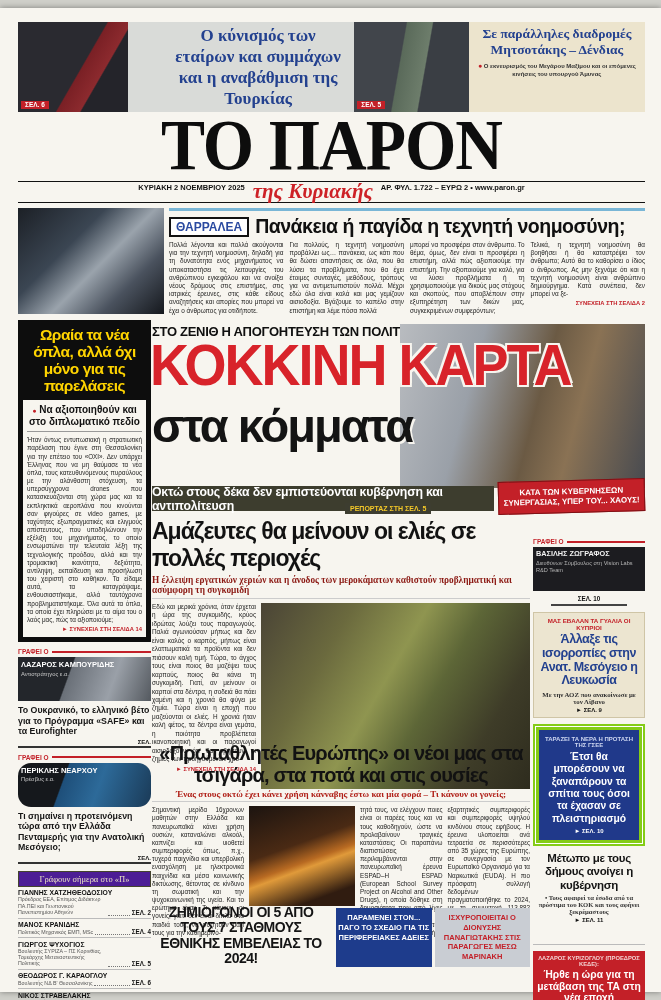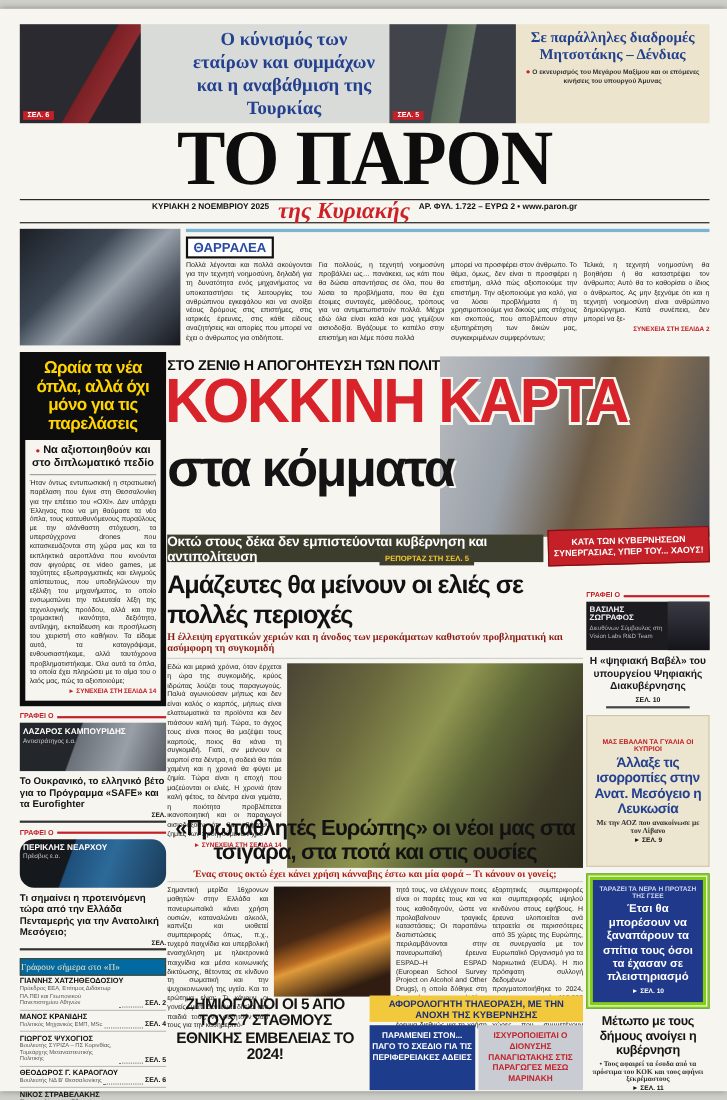--- a/index.html
+++ b/index.html
@@ -43,21 +43,21 @@
   .grafei{color:#c32028;font-size:6.5px;font-weight:900;margin:6px 0 2px;display:flex;align-items:center;gap:3px;}
   .grafei:after{content:"";flex:1;height:2px;background:#c32028;}
   .author-bar{height:44px;display:flex;color:#fff;}
   .ab-jet{background:linear-gradient(110deg,#23262b 38%,#6a7078 39%,#9aa0a8 70%,#54595f 100%);}
   .ab-map{background:linear-gradient(110deg,#15181c 34%,#1e4f7a 35%,#2d6a99 60%,#1a3a57 100%);border-radius:13px;}
   .ab-txt{padding:4px 3px;}
   .ab-name{font-size:7.5px;font-weight:900;line-height:1.15;}
   .ab-role{font-size:5.8px;color:#c8c8c8;margin-top:1px;}
   .lc-head{font-size:8.8px;font-weight:bold;color:#151515;line-height:1.2;margin-top:4px;}
   .lc-sel{font-size:6px;font-weight:900;color:#151515;text-align:right;border-bottom:2px solid #333;padding-bottom:1px;margin-top:2px;}
-  .contrib-head{margin-top:7px;background:#0369a1;border:1px solid #44442e;color:#ece4c4;font-family:"Liberation Serif",serif;font-size:8.5px;padding:2px 0;}
+  .contrib-head{margin-top:7px;background:#4c1d95;border:1px solid #44442e;color:#ece4c4;font-family:"Liberation Serif",serif;font-size:8.5px;text-align:center;padding:2px 0;}
   .c-row{border-bottom:1px solid #bbb;padding:2.5px 0 2px;}
   .c-name{font-size:6.8px;font-weight:900;color:#111;}
   .c-sub{display:flex;align-items:flex-end;gap:2px;}
   .c-role{font-size:5.3px;color:#555;line-height:1.2;max-width:88px;}
   .c-lead{flex:1;border-bottom:1px dotted #777;height:6px;}
   .c-sel{font-size:6.3px;font-weight:900;color:#111;white-space:nowrap;}
   
   .kicker{position:absolute;left:152px;top:316px;width:380px;font-size:13px;font-weight:900;color:#0f0f0f;letter-spacing:-.3px;}
   .ph-vote{position:absolute;left:400px;top:316px;width:245px;height:164px;background:linear-gradient(105deg,#b9bcc0 0%,#9aa0a8 30%,#6b5a44 55%,#8a7254 70%,#474a50 100%);}
   .hl-red{position:absolute;left:150px;top:330px;width:505px;font-size:54px;font-weight:900;color:#d8232a;letter-spacing:-2px;line-height:1;z-index:3;text-shadow:2px 2px 0 #f7f5ef,-2px -2px 0 #f7f5ef,2px -2px 0 #f7f5ef,-2px 2px 0 #f7f5ef;transform:scaleY(1.05);}
@@ -83,28 +83,28 @@
   
   .bottomstrip{position:absolute;left:152px;top:897px;width:378px;display:flex;gap:6px;}
   .bs-left{width:178px;font-size:14px;font-weight:900;color:#141414;text-align:center;line-height:1.1;letter-spacing:-.5px;}
   .bs-right{flex:1;}
   .bs-yellow{background:#f2c93c;color:#1b2f77;font-size:8.6px;font-weight:900;text-align:center;padding:2px 1px;}
   .bs-row{display:flex;gap:3px;margin-top:3px;}
   .bs-blue{flex:1;background:#1e3c8c;color:#fff;font-size:7.5px;font-weight:900;text-align:center;padding:5px 2px;line-height:1.3;}
   .bs-gray{flex:1;background:#c9cdd3;color:#c32028;font-size:7.5px;font-weight:900;text-align:center;padding:5px 2px;line-height:1.3;}
   
   .rightcol{position:absolute;left:533px;top:524px;width:112px;}
-  .zbar{height:44px;display:flex;background:#1c1c20;color:#fff;}
+  .zbar{height:44px;display:flex;background:#1c1c20;color:#fff;flex-direction:column;}
   .z-txt{flex:1;padding:3px;}
   .z-name{font-size:7.3px;font-weight:900;color:#f2f2f2;line-height:1.15;}
   .z-role{font-size:5.6px;color:#b5b5b5;margin-top:2px;line-height:1.25;}
   .ph-zograf{width:38px;background:linear-gradient(#3a3a44,#14141a);}
   .babel{font-size:9.3px;font-weight:bold;color:#17171c;text-align:center;line-height:1.2;margin-top:5px;}
   .sel-center{font-size:6.3px;font-weight:900;color:#111;text-align:center;border-bottom:2px solid #444;padding:2px 0;margin:2px 18px 0;}
-  .cyprus{margin-top:6px;background:#ece5d0;border:1px solid #cfc5a6;text-align:center;padding:20px 3px;}
+  .cyprus{margin-top:6px;background:#ece5d0;border:1px solid #cfc5a6;text-align:center;padding:4px 3px;}
   .cy-kick{color:#c32028;font-size:6.2px;font-weight:900;}
   .cy-hl{color:#23418f;font-size:12.5px;font-weight:900;line-height:1.1;margin-top:2px;letter-spacing:-.4px;}
   .cy-sub{font-family:"Liberation Serif",serif;font-weight:bold;font-size:6.8px;color:#333;margin-top:3px;}
   .sel-link{font-size:6px;font-weight:900;color:#111;margin-top:2px;}
   .gsee{margin-top:6px;background:#20398a;border:6px solid #84cc16;outline:1px solid #fff;outline-offset:-3px;color:#fff;text-align:center;padding:6px 4px;}
   .gs-kick{font-size:6px;font-weight:bold;color:#cdd6f0;}
   .gs-hl{font-size:10.3px;font-weight:900;line-height:1.2;margin-top:3px;}
   .gs-sel{font-size:6px;font-weight:900;color:#fff;margin-top:3px;}
   .metopo{margin-top:6px;text-align:center;border-bottom:1px solid #bbb;padding-bottom:21px;}
   .me-hl{font-size:11.5px;font-weight:900;color:#141414;line-height:1.15;letter-spacing:-.3px;}
@@ -141,20 +141,21 @@
       <span class="script">της Κυριακής</span>
       <span class="issue">ΑΡ. ΦΥΛ. 1.722  –  ΕΥΡΩ 2 • www.paron.gr</span>
     </div>
   </div>
 
   <div class="tha-wrap">
     <div class="photo ph-ai"></div>
     <div class="tha-box">
       <div class="tha-head">
         <span class="badge">ΘΑΡΡΑΛΕΑ</span>
+        <span class="tha-hl">Πανάκεια ή παγίδα η τεχνητή νοημοσύνη;</span>
       </div>
       <div class="tha-cols">
         <div class="tha-col">Πολλά λέγονται και πολλά ακούγονται για την τεχνητή νοημοσύνη, δηλαδή για τη δυνατότητα ενός μηχανήματος να υποκαταστήσει τις λειτουργίες του ανθρώπινου εγκεφάλου και να ανοίξει νέους δρόμους στις επιστήμες, στις ιατρικές έρευνες, στις κάθε είδους αναζητήσεις και απορίες που μπορεί να έχει ο άνθρωπος για οτιδήποτε.</div>
         <div class="tha-col">Για πολλούς, η τεχνητή νοημοσύνη προβάλλει ως… πανάκεια, ως κάτι που θα δώσει απαντήσεις σε όλα, που θα λύσει τα προβλήματα, που θα έχει έτοιμες συνταγές, μεθόδους, τρόπους για να αντιμετωπιστούν πολλά. Μέχρι εδώ όλα είναι καλά και μας γεμίζουν αισιοδοξία. Βγάζουμε το καπέλο στην επιστήμη και λέμε πόσα πολλά</div>
         <div class="tha-col">μπορεί να προσφέρει στον άνθρωπο. Το θέμα, όμως, δεν είναι τι προσφέρει η επιστήμη, αλλά πώς αξιοποιούμε την επιστήμη. Την αξιοποιούμε για καλό, για να λύσει προβλήματα ή τη χρησιμοποιούμε για δικούς μας στόχους και σκοπούς, που αποβλέπουν στην εξυπηρέτηση των δικών μας, συγκεκριμένων συμφερόντων;</div>
         <div class="tha-col"><span>Τελικά, η τεχνητή νοημοσύνη θα βοηθήσει ή θα καταστρέψει τον άνθρωπο; Αυτό θα το καθορίσει ο ίδιος ο άνθρωπος. Ας μην ξεχνάμε ότι και η τεχνητή νοημοσύνη είναι ανθρώπινο δημιούργημα. Κατά συνέπεια, δεν μπορεί να ξε-</span><span class="cont">ΣΥΝΕΧΕΙΑ ΣΤΗ ΣΕΛΙΔΑ 2</span></div>
       </div>
     </div>
   </div>
 
@@ -256,38 +257,36 @@
       <div class="yo-col" style="width:92px">Σημαντική μερίδα 16χρονων μαθητών στην Ελλάδα και πανευρωπαϊκά κάνει χρήση ουσιών, καταναλώνει αλκοόλ, καπνίζει και υιοθετεί συμπεριφορές όπως, π.χ., τυχερά παιχνίδια και υπερβολική ενασχόληση με ηλεκτρονικά παιχνίδια και μέσα κοινωνικής δικτύωσης, θέτοντας σε κίνδυνο τη σωματική και την ψυχοκοινωνική της υγεία. Και το ερώτημα είναι: Τι κάνουν οι γονείς, γιατί δεν είναι δίπλα στα παιδιά τους, να συζητούν μαζί τους για την καθημερινό-</div>
       <div class="photo ph-candles"></div>
       <div class="yo-col" style="flex:1">τητά τους, να ελέγχουν ποιες είναι οι παρέες τους και να τους καθοδηγούν, ώστε να προλαβαίνουν τραγικές καταστάσεις; Οι παραπάνω διαπιστώσεις περιλαμβάνονται στην πανευρωπαϊκή έρευνα ESPAD–Η ESPAD (European School Survey Project on Alcohol and Other Drugs), η οποία δόθηκε στη δημοσιότητα πριν από λίγες μέρες και αποτελεί τη μεγαλύτερη διακρατική έρευνα διεθνώς για τη χρήση ουσιών, το αλκοόλ, άλλες</div>
       <div class="yo-col" style="flex:1"><span>εξαρτητικές συμπεριφορές και συμπεριφορές υψηλού κινδύνου στους εφήβους. Η έρευνα υλοποιείται ανά τετραετία σε περισσότερες από 35 χώρες της Ευρώπης, σε συνεργασία με τον Ευρωπαϊκό Οργανισμό για τα Ναρκωτικά (EUDA). Η πιο πρόσφατη συλλογή δεδομένων πραγματοποιήθηκε το 2024, με τη συμμετοχή 113.882 μαθητών. Ειδικότερα, συγκριτικά με τις άλλες χώρες που συμμετέχουν στην πανευρωπαϊκή</span><span class="cont">► ΣΥΝΕΧΕΙΑ ΣΤΗ ΣΕΛΙΔΑ 14</span></div>
     </div>
   </div>
 
   <div class="bottomstrip">
     <div class="bs-left">ΖΗΜΙΟΓΟΝΟΙ ΟΙ 5 ΑΠΟ ΤΟΥΣ 7 ΣΤΑΘΜΟΥΣ ΕΘΝΙΚΗΣ ΕΜΒΕΛΕΙΑΣ ΤΟ 2024!</div>
     <div class="bs-right">
-      <div class="bs-yellow">ΑΦΟΡΟΛΟΓΗΤΗ ΤΗΛΕΟΡΑΣΗ, ΜΕ ΤΗΝ ΑΝΟΧΗ ΤΗΣ ΚΥΒΕΡΝΗΣΗΣ</div>
       <div class="bs-row">
         <div class="bs-blue">ΠΑΡΑΜΕΝΕΙ ΣΤΟΝ... ΠΑΓΟ ΤΟ ΣΧΕΔΙΟ ΓΙΑ ΤΙΣ ΠΕΡΙΦΕΡΕΙΑΚΕΣ ΑΔΕΙΕΣ</div>
         <div class="bs-gray">ΙΣΧΥΡΟΠΟΙΕΙΤΑΙ Ο ΔΙΟΝΥΣΗΣ ΠΑΝΑΓΙΩΤΑΚΗΣ ΣΤΙΣ ΠΑΡΑΓΩΓΕΣ ΜΕΣΩ ΜΑΡΙΝΑΚΗ</div>
       </div>
     </div>
   </div>
 
   <div class="rightcol">
     <div class="grafei">ΓΡΑΦΕΙ Ο</div>
     <div class="zbar">
       <div class="z-txt">
         <div class="z-name">ΒΑΣΙΛΗΣ ΖΩΓΡΑΦΟΣ</div>
         <div class="z-role">Διευθύνων Σύμβουλος στη Vision Labs R&amp;D Team</div>
       </div>
       <div class="photo ph-zograf"></div>
     </div>
-    <div class="babel">Η «ψηφιακή Βαβέλ» του υπουργείου Ψηφιακής Διακυβέρνησης</div>
     <div class="sel-center">ΣΕΛ. 10</div>
 
     <div class="cyprus">
       <div class="cy-kick">ΜΑΣ ΕΒΑΛΑΝ ΤΑ ΓΥΑΛΙΑ ΟΙ ΚΥΠΡΙΟΙ</div>
       <div class="cy-hl">Άλλαξε τις ισορροπίες στην Ανατ. Μεσόγειο η Λευκωσία</div>
       <div class="cy-sub">Με την ΑΟΖ που ανακοίνωσε με τον Λίβανο</div>
       <div class="sel-link">► ΣΕΛ. 9</div>
     </div>
 
     <div class="gsee">

